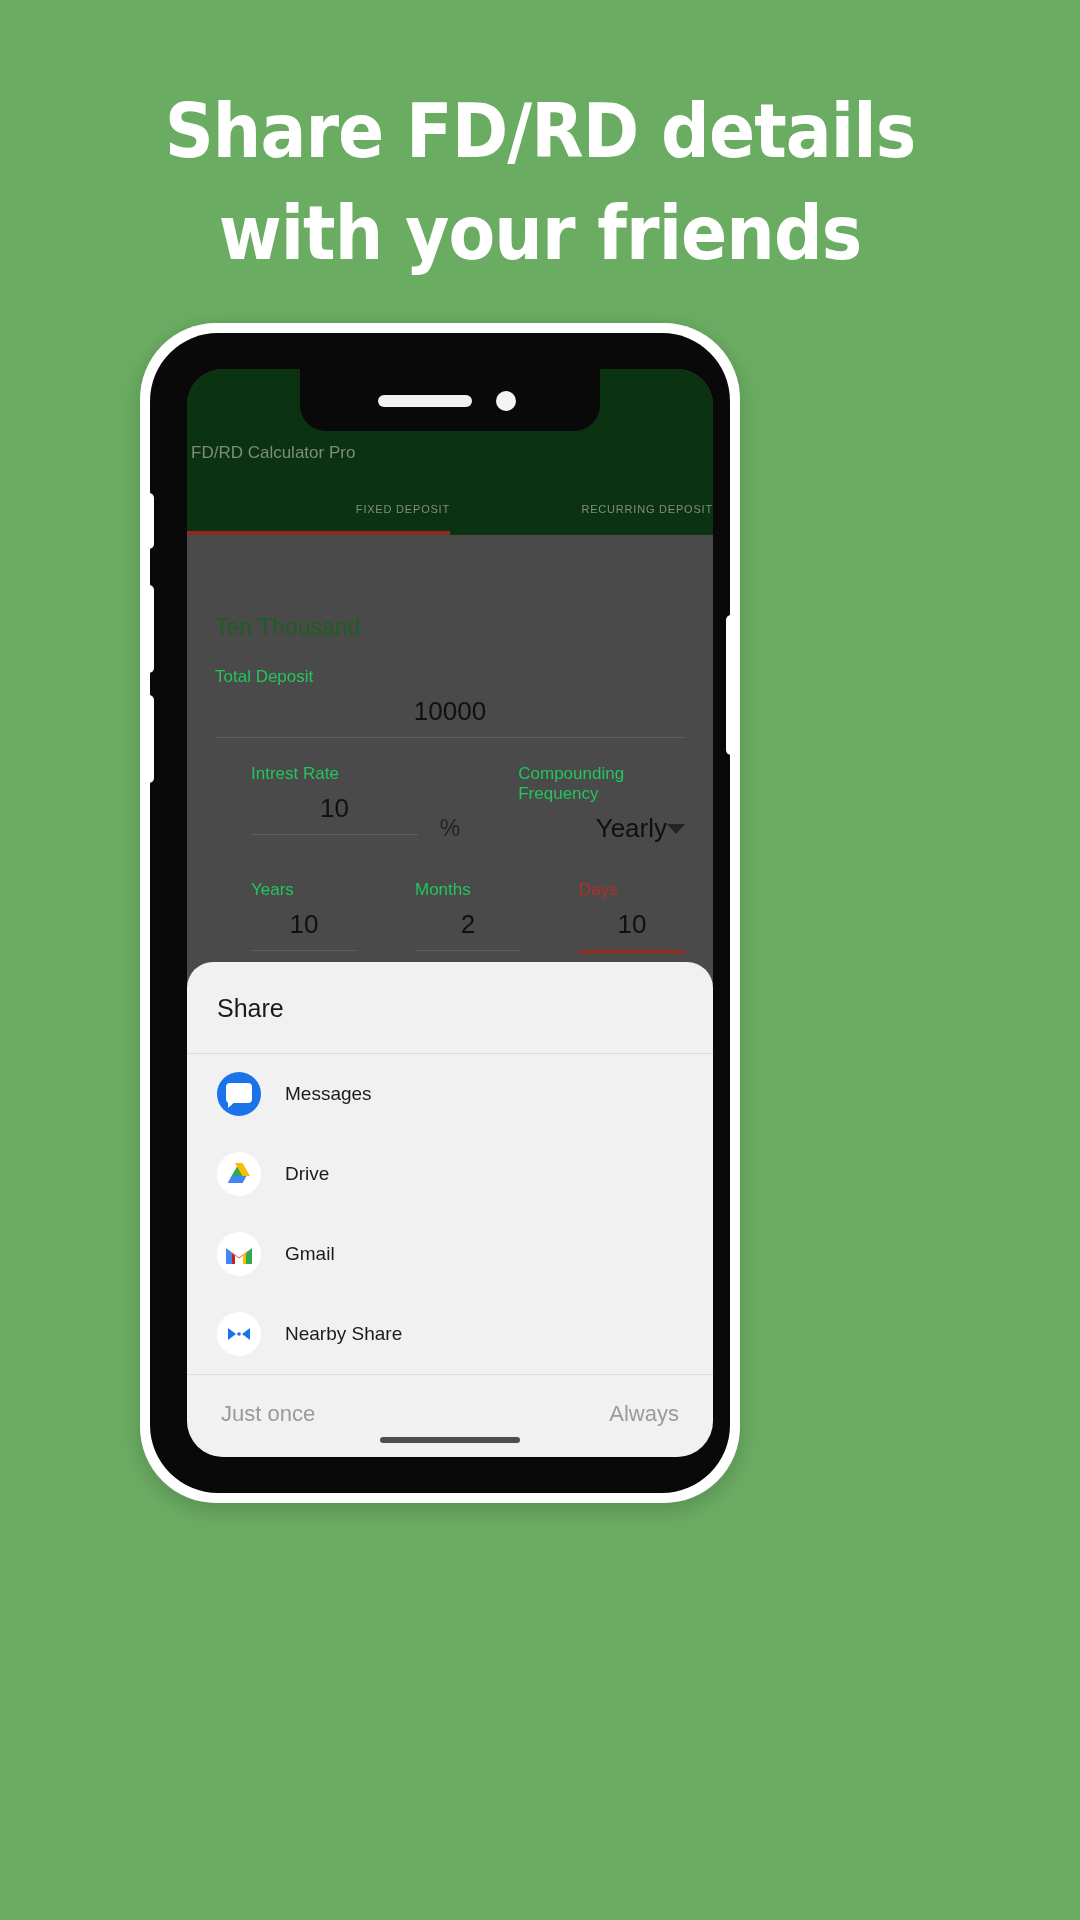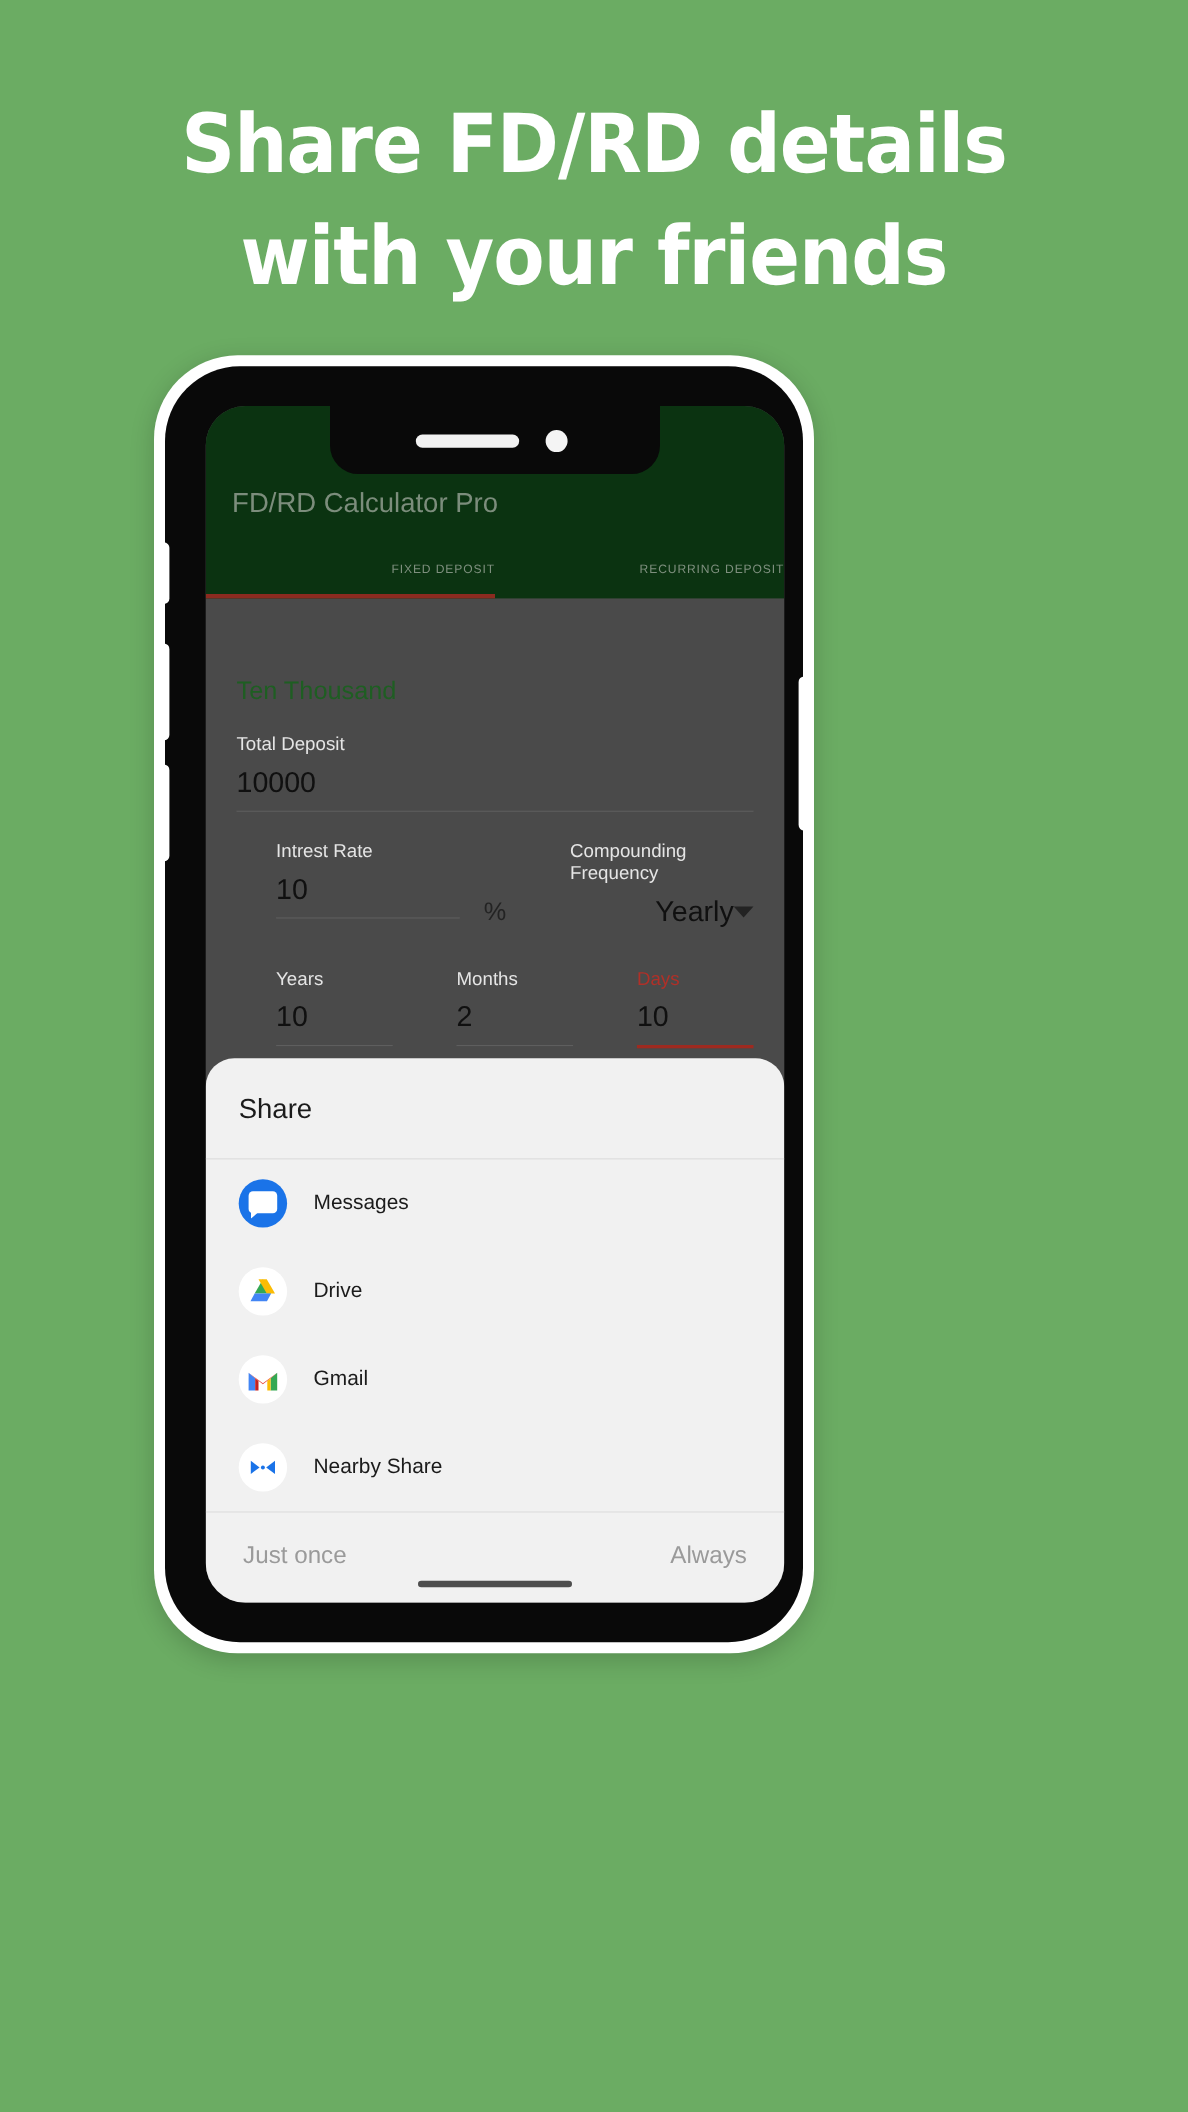--- a/index.html
+++ b/index.html
@@ -89,44 +89,45 @@
   .ic-batt:after{content:"";position:absolute;left:3px;top:-3px;width:5px;height:3px;background:#fff;border-radius:1px;}
 
   
   .appbar{
     position:absolute; left:0; top:0; width:100%;
     background:#0b3311;
     padding-top:52px;
     z-index:10;
   }
   .appbar-title{
-    font-size:25px; color:#7c8d7c; padding:22px 22px 26px 24px;
+    font-size:17px; color:#7c8d7c; padding:22px 22px 26px 4px;
   }
   .tabs{display:flex;position:relative;}
   .tab{
     flex:1; text-align:right; font-size:11px; letter-spacing:.8px;
     color:#7e8f7e; padding:14px 0 20px 0;
   }
   .tab-indicator{
     position:absolute; left:0; bottom:0; width:50%; height:4px; background:#8c2b20;
   }
 
   
   .content{
     position:absolute; left:0; top:207px; width:100%;
     padding:0 28px; box-sizing:border-box;
     color:#1d1d1d;
   }
   .words-green{color:#1e5e22; font-size:23px; margin-top:38px;}
   .fld{margin-top:26px;}
-  .fld-label{font-size:17px; color:#e5e5e5;}
+  .fld-label{font-size:17px; color:#22c55e;}
   .fld-label.red{color:#b03028;}
   .fld-value{
     font-size:26px; color:#101010; padding:9px 0 10px 0;
     border-bottom:1px solid #5e5e5e;
+    text-align:center;
   }
   .fld-value.red-underline{border-bottom:3px solid #9e2a20;}
   .row{display:flex; gap:22px;}
   .row > .fld{flex:1;margin-left:36px;}
   .pct{font-size:23px;color:#232323;align-self:flex-end;padding-bottom:12px;}
   .dropdown{
     display:flex;align-items:center;justify-content:flex-end;
     font-size:26px;color:#101010;padding:9px 0 10px 0;
   }
   .caret{width:0;height:0;border-left:9px solid transparent;border-right:9px solid transparent;border-top:10px solid #232323;}

